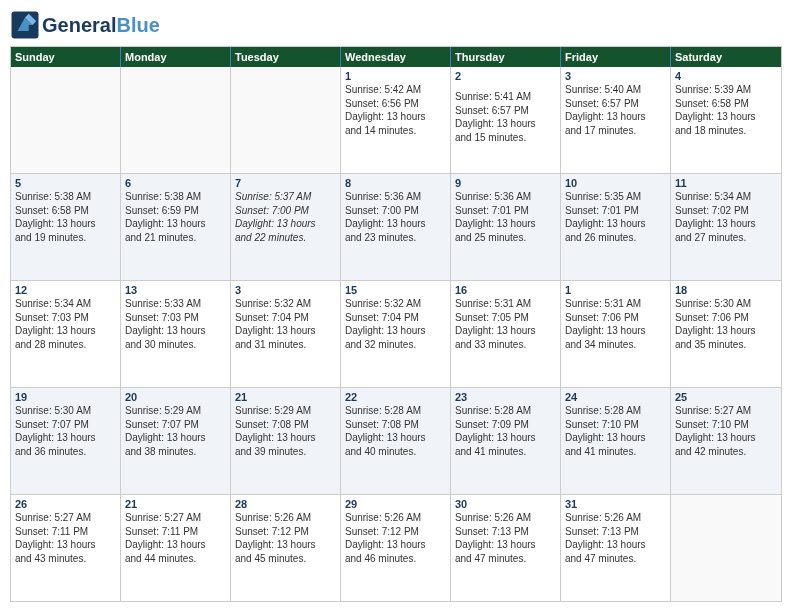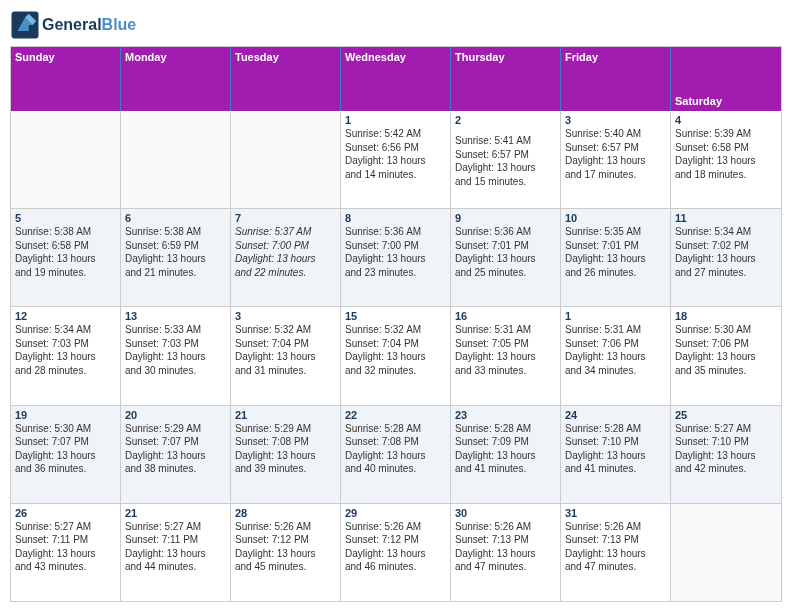--- a/index.html
+++ b/index.html
@@ -46,31 +46,31 @@
     }
     .calendar {
       flex: 1;
       display: flex;
       flex-direction: column;
       border: 1px solid #ccc;
     }
     .day-headers {
       display: grid;
       grid-template-columns: repeat(7, 1fr);
-      background: #a21caf;
+      background: #14532d;
     }
     .day-header {
       color: #fff;
       font-size: 11px;
       font-weight: bold;
       padding: 4px 4px;
       text-align: left;
       border-right: 1px solid #3a7cc8;
     }
-    .day-header:last-child { border-right: none; margin-top: 44px; }
+    .day-header:last-child { border-right: none; }
     .weeks {
       flex: 1;
       display: flex;
       flex-direction: column;
     }
     .week-row {
       display: grid;
       grid-template-columns: repeat(7, 1fr);
       flex: 1;
       border-top: 1px solid #ccc;
@@ -106,21 +106,21 @@
 
 <div class="container">
   <div class="header">
     <div class="logo">
       <svg class="logo-icon" viewBox="0 0 40 40">
         <rect x="2" y="2" width="36" height="36" rx="4" fill="#1a3a5c"></rect>
         <polygon points="10,28 20,10 30,20 25,20 25,28" fill="#4a90c4"></polygon>
         <polygon points="20,10 30,20 35,15 25,5" fill="#7ab8e8"></polygon>
       </svg>
       <div>
-        <div style="font-size:16px;font-weight:bold;color:#1a3a5c;">General<span style="color:#4a90c4;">Blue</span></div>
+        <div style="font-size:20px;font-weight:bold;color:#1a3a5c;">General<span style="color:#4a90c4;">Blue</span></div>
       </div>
     </div>
     <div class="title-area">
       <div class="month-title"></div>
       <div class="location"></div>
     </div>
   </div>
 
   <div class="calendar">
     <div class="day-headers">

